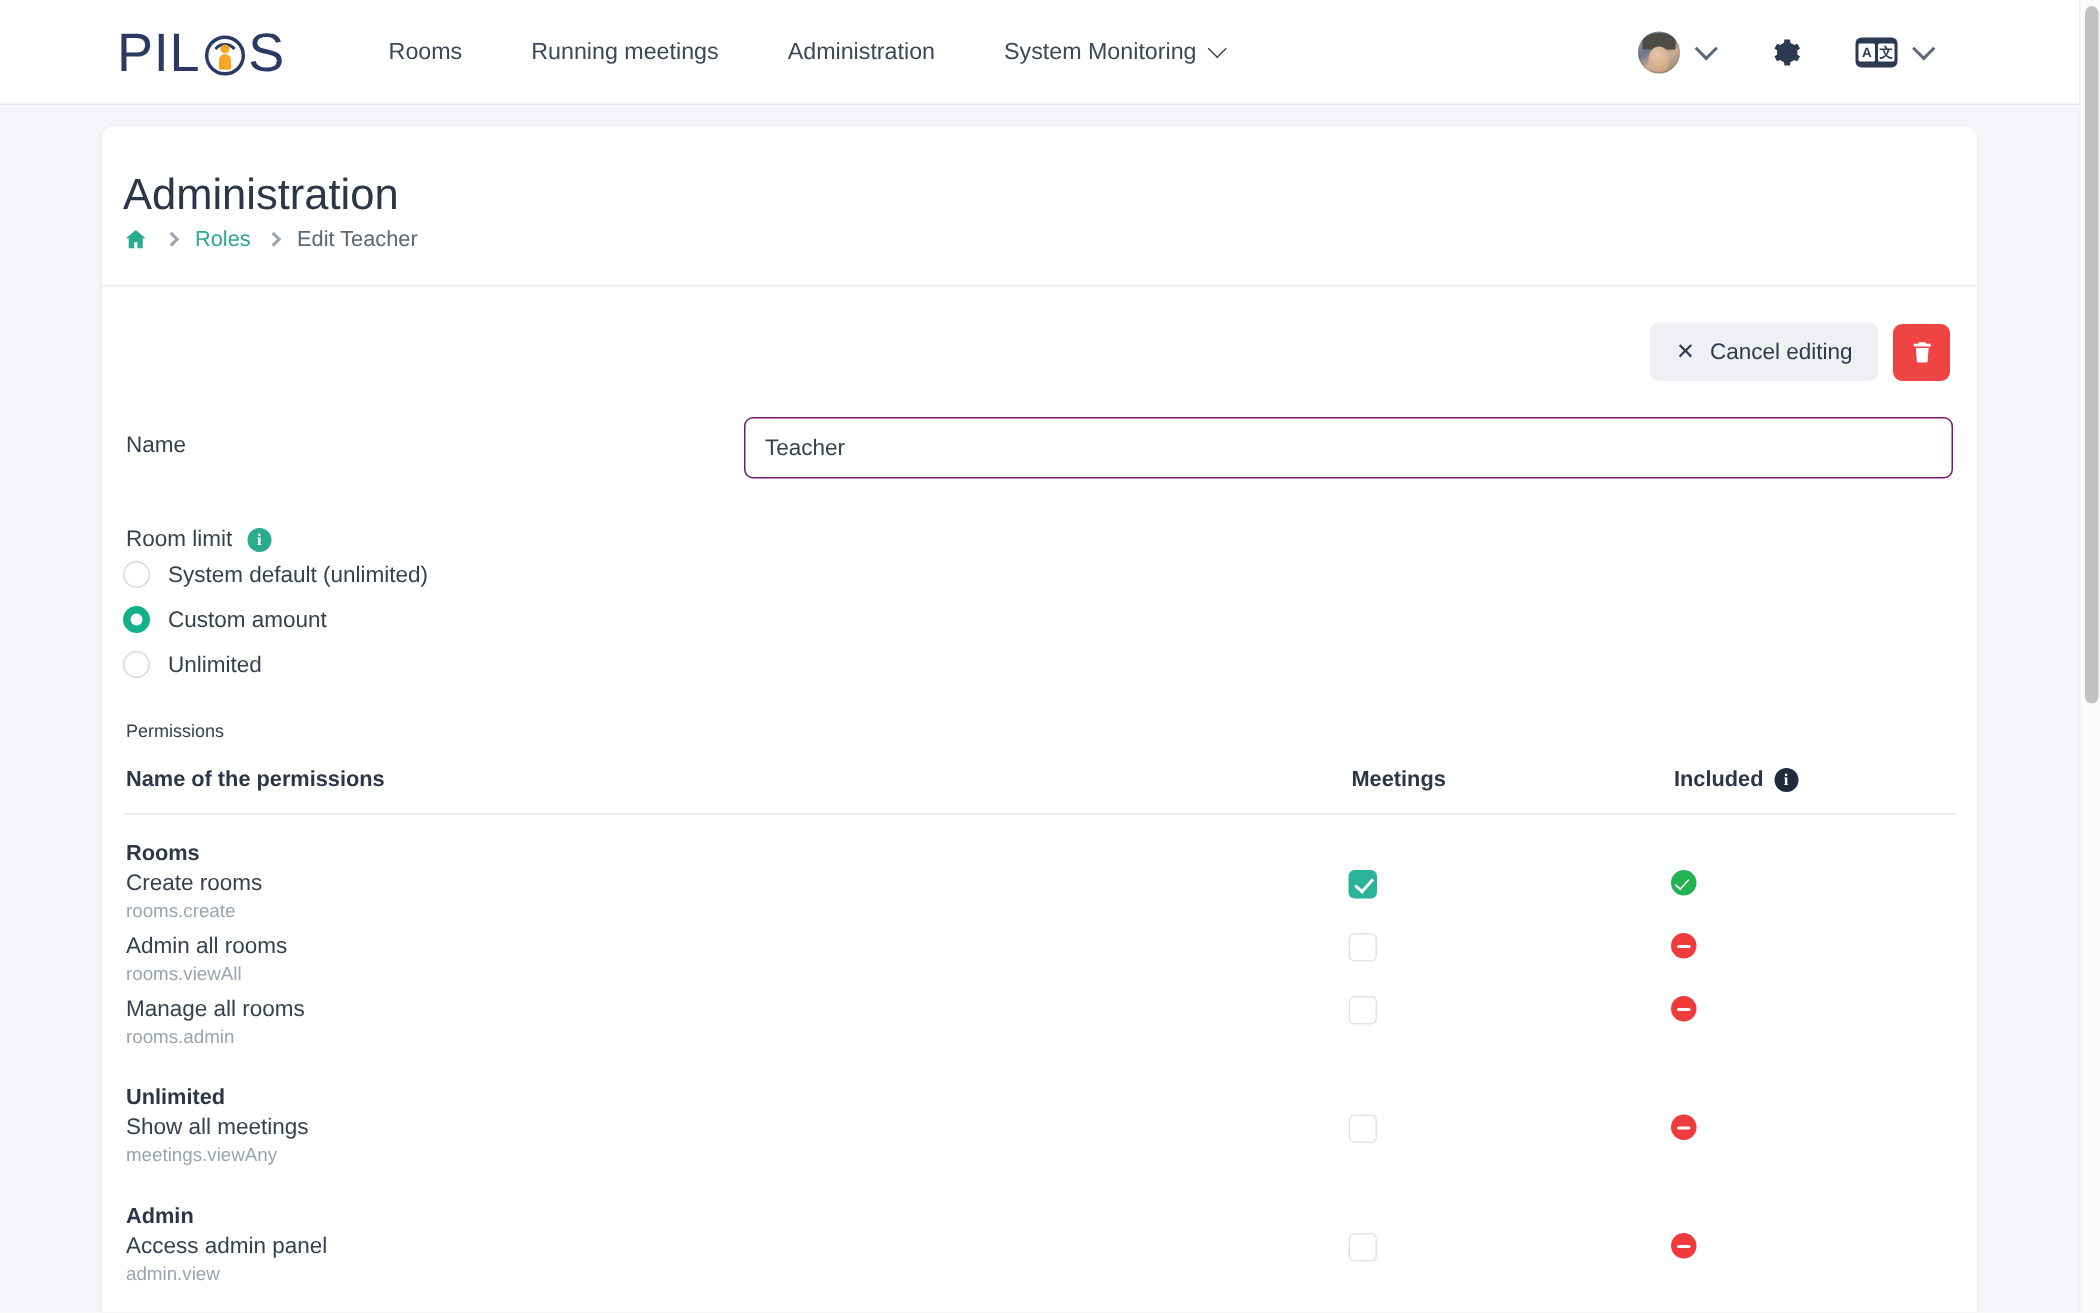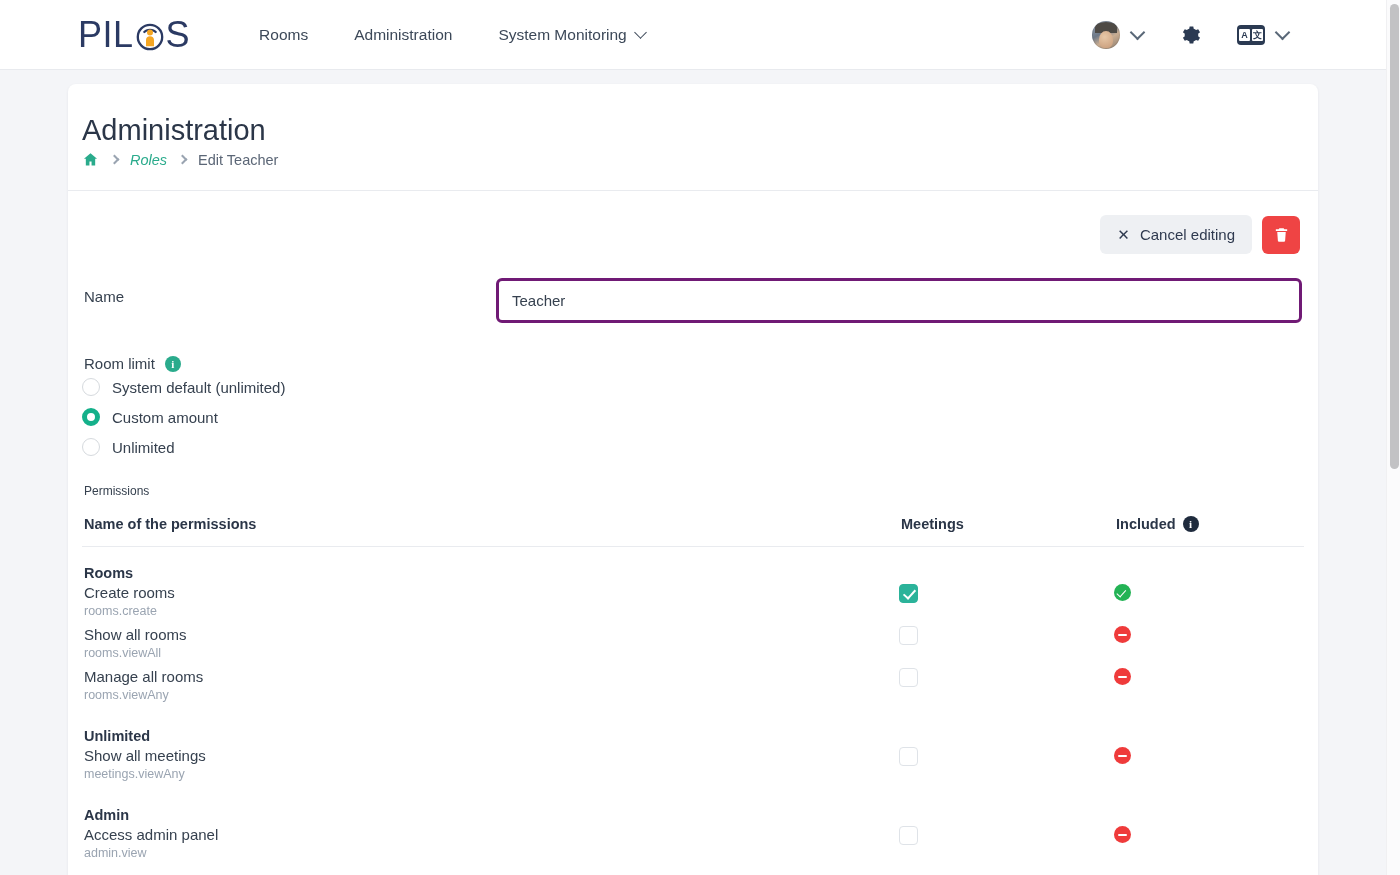--- a/index.html
+++ b/index.html
@@ -126,21 +126,21 @@
   }
   .bc-home { color: #2aab8c; display: inline-flex; align-items: center; }
   .bc-sep {
     margin: 0 12px;
     width: 7px; height: 7px;
     border-right: 2px solid #9aa4b1;
     border-top: 2px solid #9aa4b1;
     transform: rotate(45deg);
     display: inline-block;
   }
-  .bc-link { color: #2aab8c; cursor: pointer; font-style: italic; }
+  .bc-link { color: #2aab8c; cursor: pointer; }
   .bc-current { color: #5b6676; }
 
   .divider { height: 1px; background: #e9ebef; margin: 0 -14px; }
 
   
   .actions {
     display: flex; justify-content: flex-end; align-items: center;
     gap: 10px;
     padding: 24px 4px 12px 0;
   }
@@ -167,21 +167,21 @@
   .form-label {
     width: 414px;
     font-size: 15px; color: #36414f;
     padding-top: 10px;
     display: flex; align-items: center; gap: 10px;
     padding-left: 2px;
   }
   .form-field { flex: 1; padding-right: 2px; }
   .input {
     width: 100%;
-    border: 3px solid #701a75;
+    border: 1px solid #701a75;
     border-radius: 6px;
     background: #fff;
     padding: 11px 13px;
     font-size: 15px;
     color: #36414f;
     font-family: "Liberation Sans", sans-serif;
     outline: none;
   }
   .info-badge {
     width: 16px; height: 16px; border-radius: 50%;
@@ -312,20 +312,23 @@
       </span>
       <span>S</span>
     </div>
   </div>
 
   <div class="nav-links">
     <div class="nav-link">
       <span>Rooms</span>
     </div>
     <div class="nav-link">
+      <span>Running meetings</span>
+    </div>
+    <div class="nav-link">
       <span>Administration</span>
     </div>
     <div class="nav-link">
       <span>System Monitoring</span>
       <span class="chev small"></span>
     </div>
   </div>
 
   <div class="nav-right">
     <div class="icon-btn">
@@ -442,30 +445,30 @@
         <tr class="item-row">
           <td>
             <div class="perm-name">Create rooms</div>
             <div class="perm-key">rooms.create</div>
           </td>
           <td class="cb-cell"><span class="checkbox checked"></span></td>
           <td class="inc-cell"><span class="status-dot yes"></span></td>
         </tr>
         <tr class="item-row">
           <td>
-            <div class="perm-name">Show all rooms</div>
+            <div class="perm-name">Admin all rooms</div>
             <div class="perm-key">rooms.viewAll</div>
           </td>
           <td class="cb-cell"><span class="checkbox"></span></td>
           <td class="inc-cell"><span class="status-dot no"></span></td>
         </tr>
         <tr class="item-row">
           <td>
             <div class="perm-name">Manage all rooms</div>
-            <div class="perm-key">rooms.viewAny</div>
+            <div class="perm-key">rooms.admin</div>
           </td>
           <td class="cb-cell"><span class="checkbox"></span></td>
           <td class="inc-cell"><span class="status-dot no"></span></td>
         </tr>
 
         <tr class="group-row">
           <td>
               <div class="group-name">Unlimited</div>
             </td>
           <td></td>

